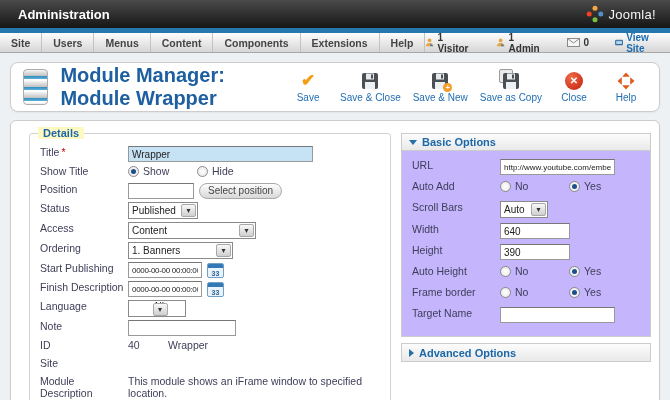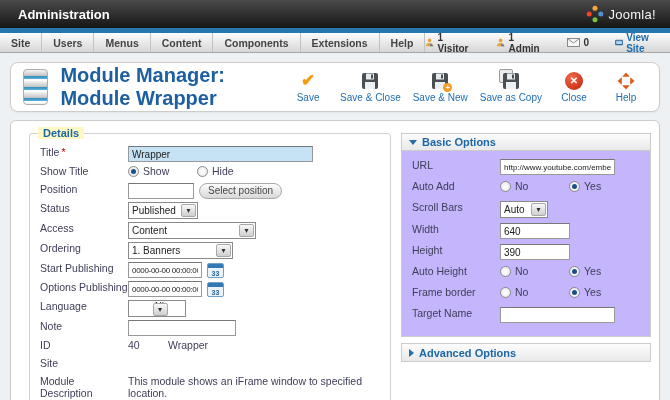--- a/index.html
+++ b/index.html
@@ -292,21 +292,21 @@
 
       <div class="row">
         <span class="lbl">Start Publishing</span>
         <span class="field">
           <input class="txt date-input" value="0000-00-00 00:00:00" style="">
           <span class="cal-btn"></span>
         </span>
       </div>
 
       <div class="row">
-        <span class="lbl">Options Publishing</span>
+        <span class="lbl">Finish Description</span>
         <span class="field">
           <input class="txt date-input" value="0000-00-00 00:00:00" style="">
           <span class="cal-btn"></span>
         </span>
       </div>
 
       <div class="row">
         <span class="lbl">Language</span>
         <span class="field">
           <span class="select sel-language">

